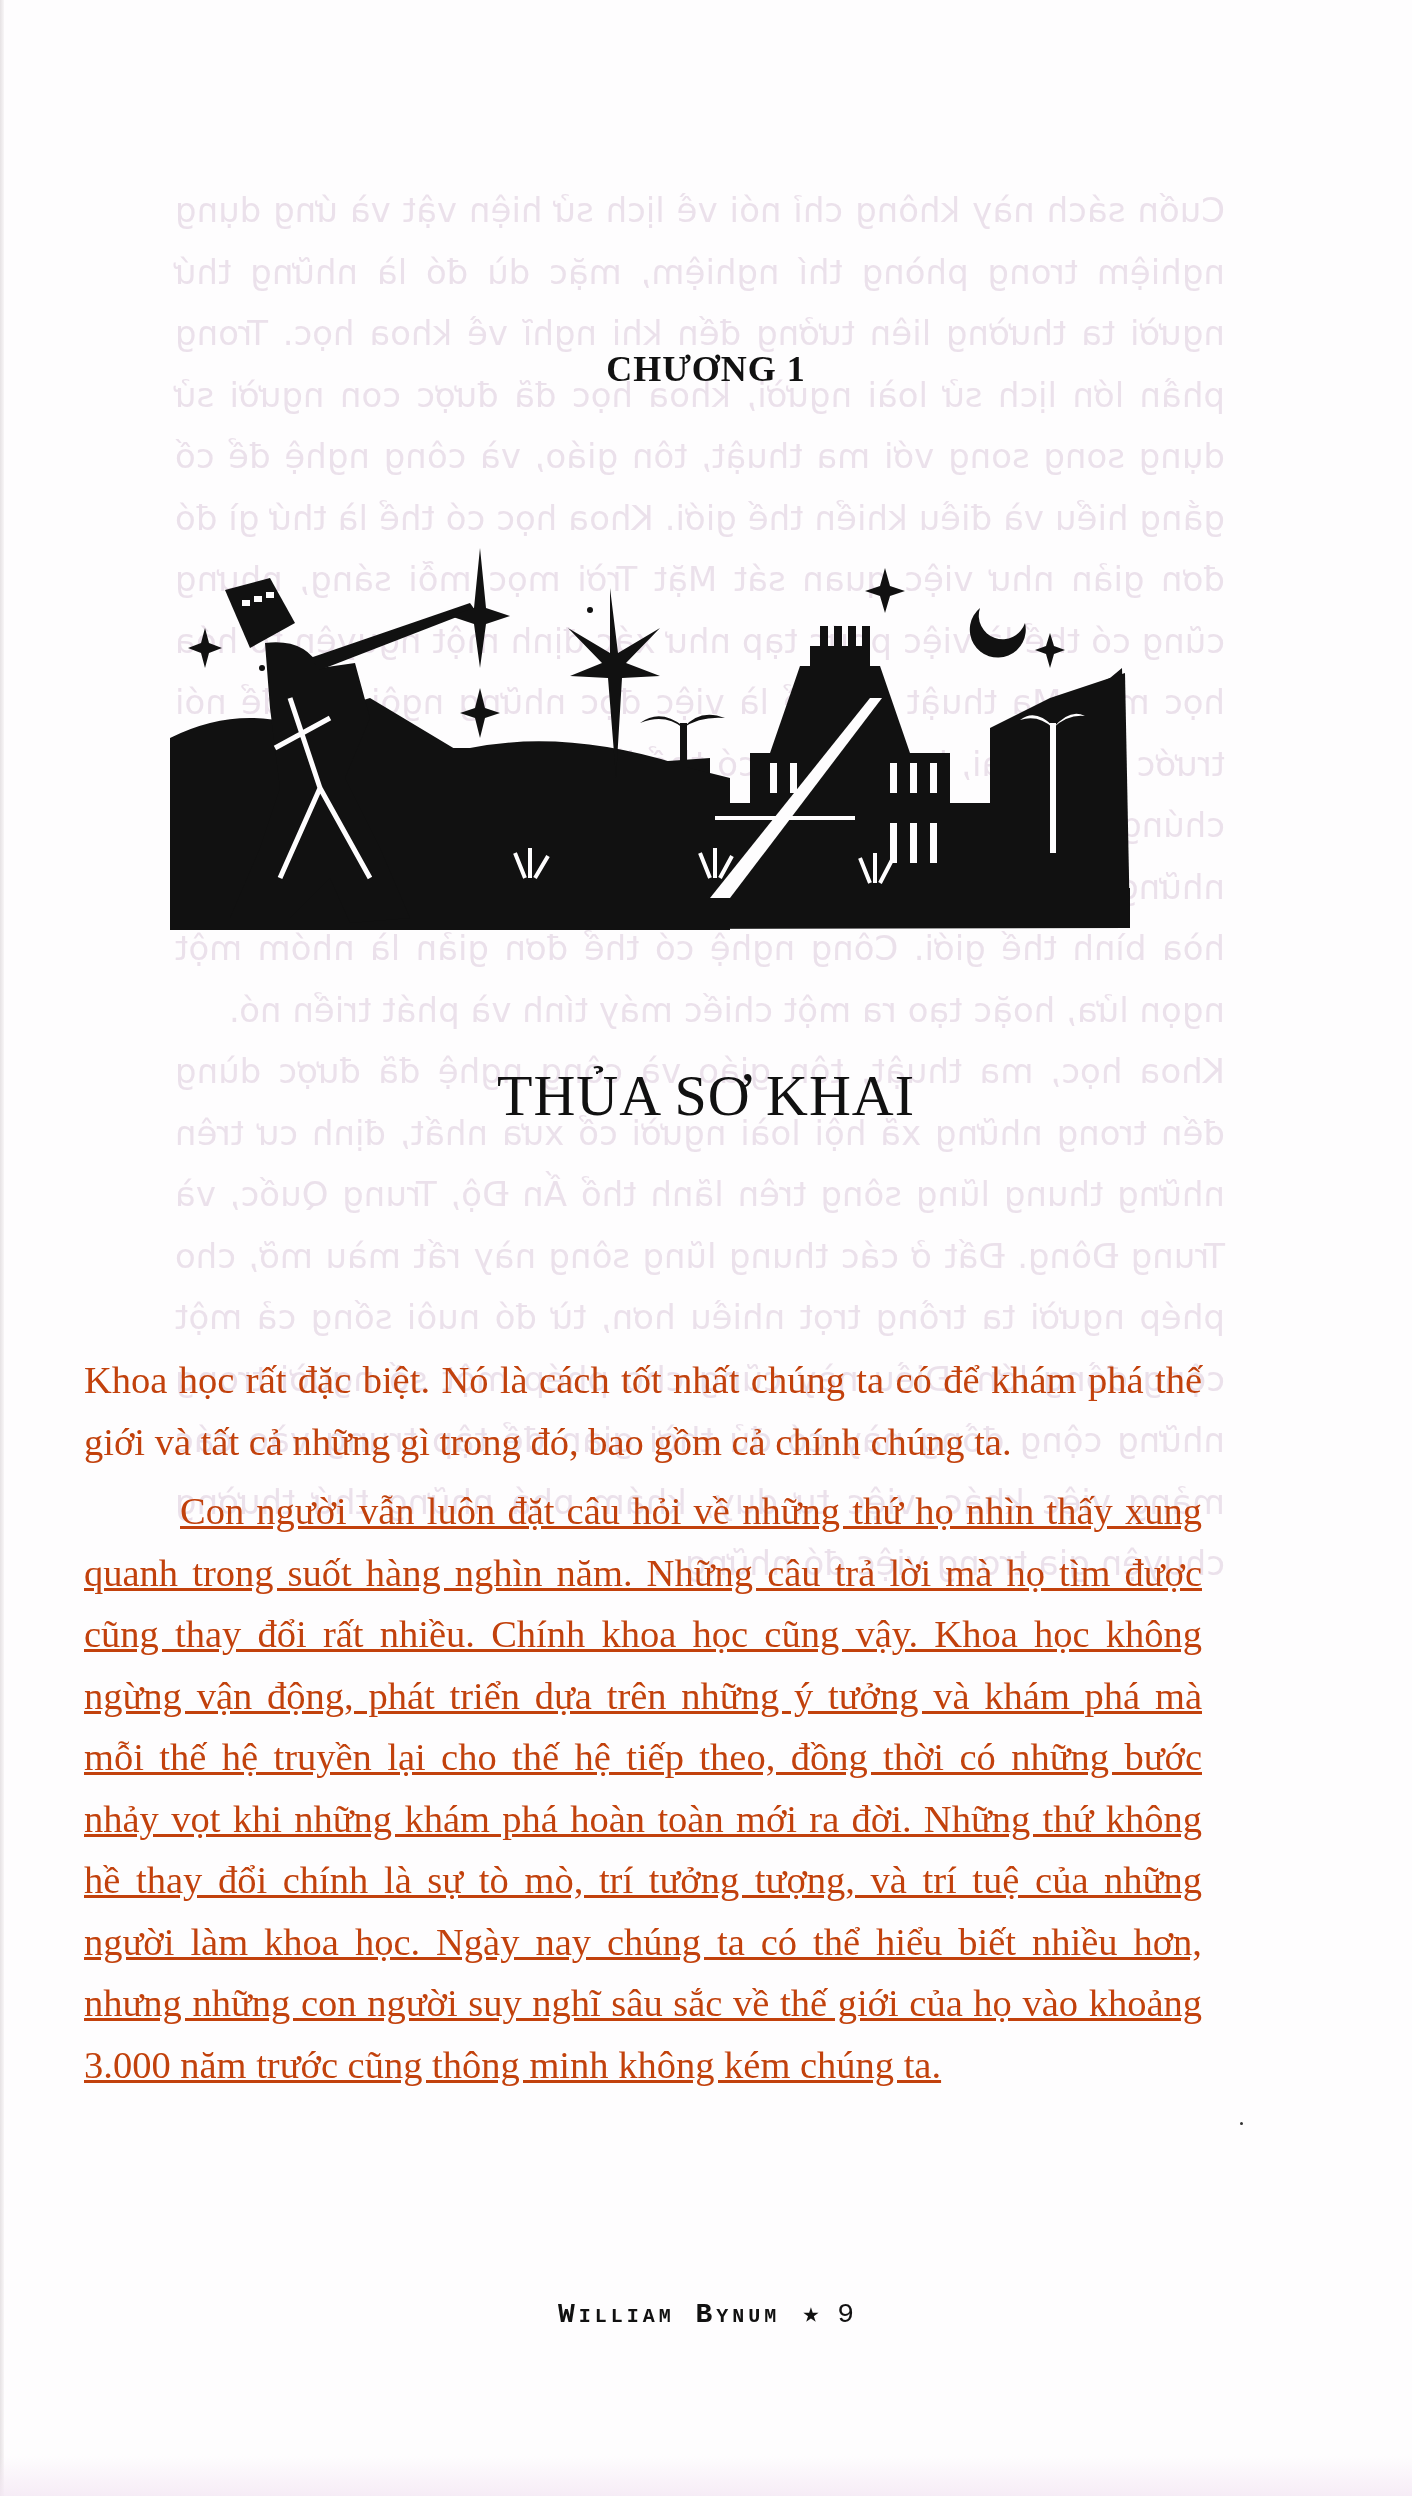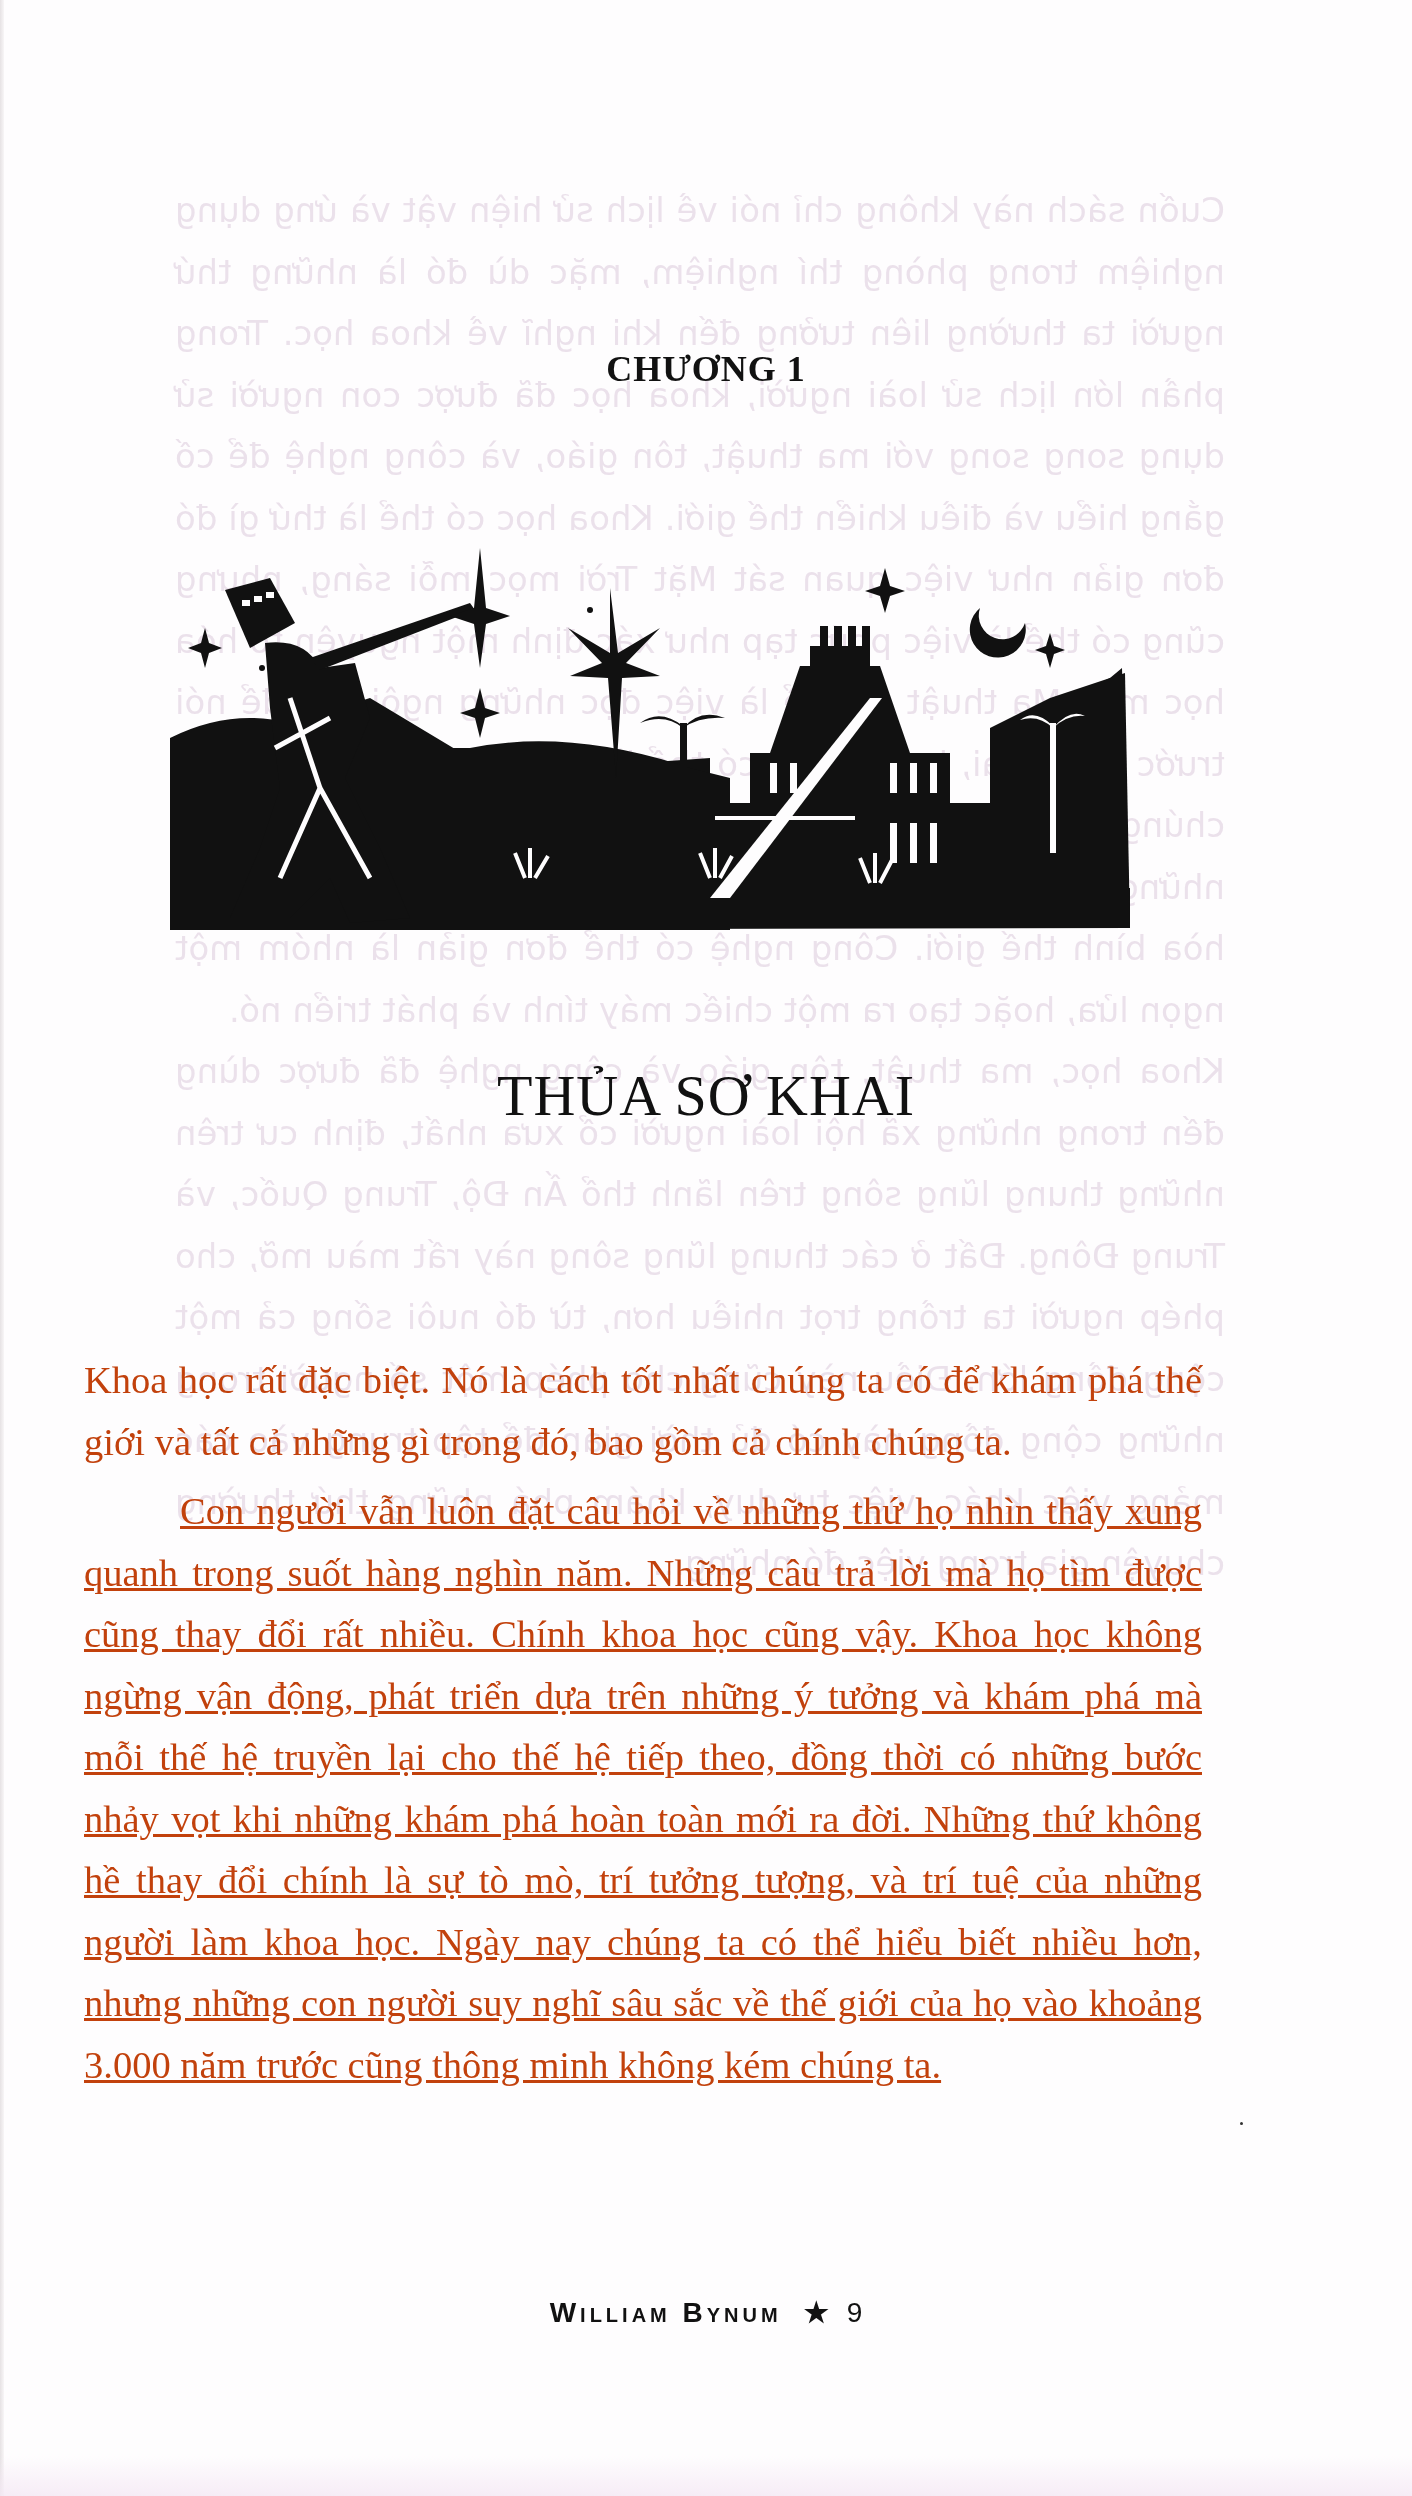--- a/index.html
+++ b/index.html
@@ -92,21 +92,21 @@
   .body-text p.indent {
     text-indent: 96px;
     text-decoration: underline;
   }
   .footer {
     position: absolute;
     top: 2296px;
     left: 0;
     width: 1412px;
     text-align: center;
-    font-family: Liberation Sans, sans-serif;
+    font-family: Liberation Mono, monospace;
     font-weight: bold;
     font-size: 28px;
     letter-spacing: 4px;
     color: #111;
   }
   .footer .sc { font-variant: small-caps; }
   .footer .star {
     display: inline-block;
     margin: 0 14px 0 22px;
     font-size: 28px;

